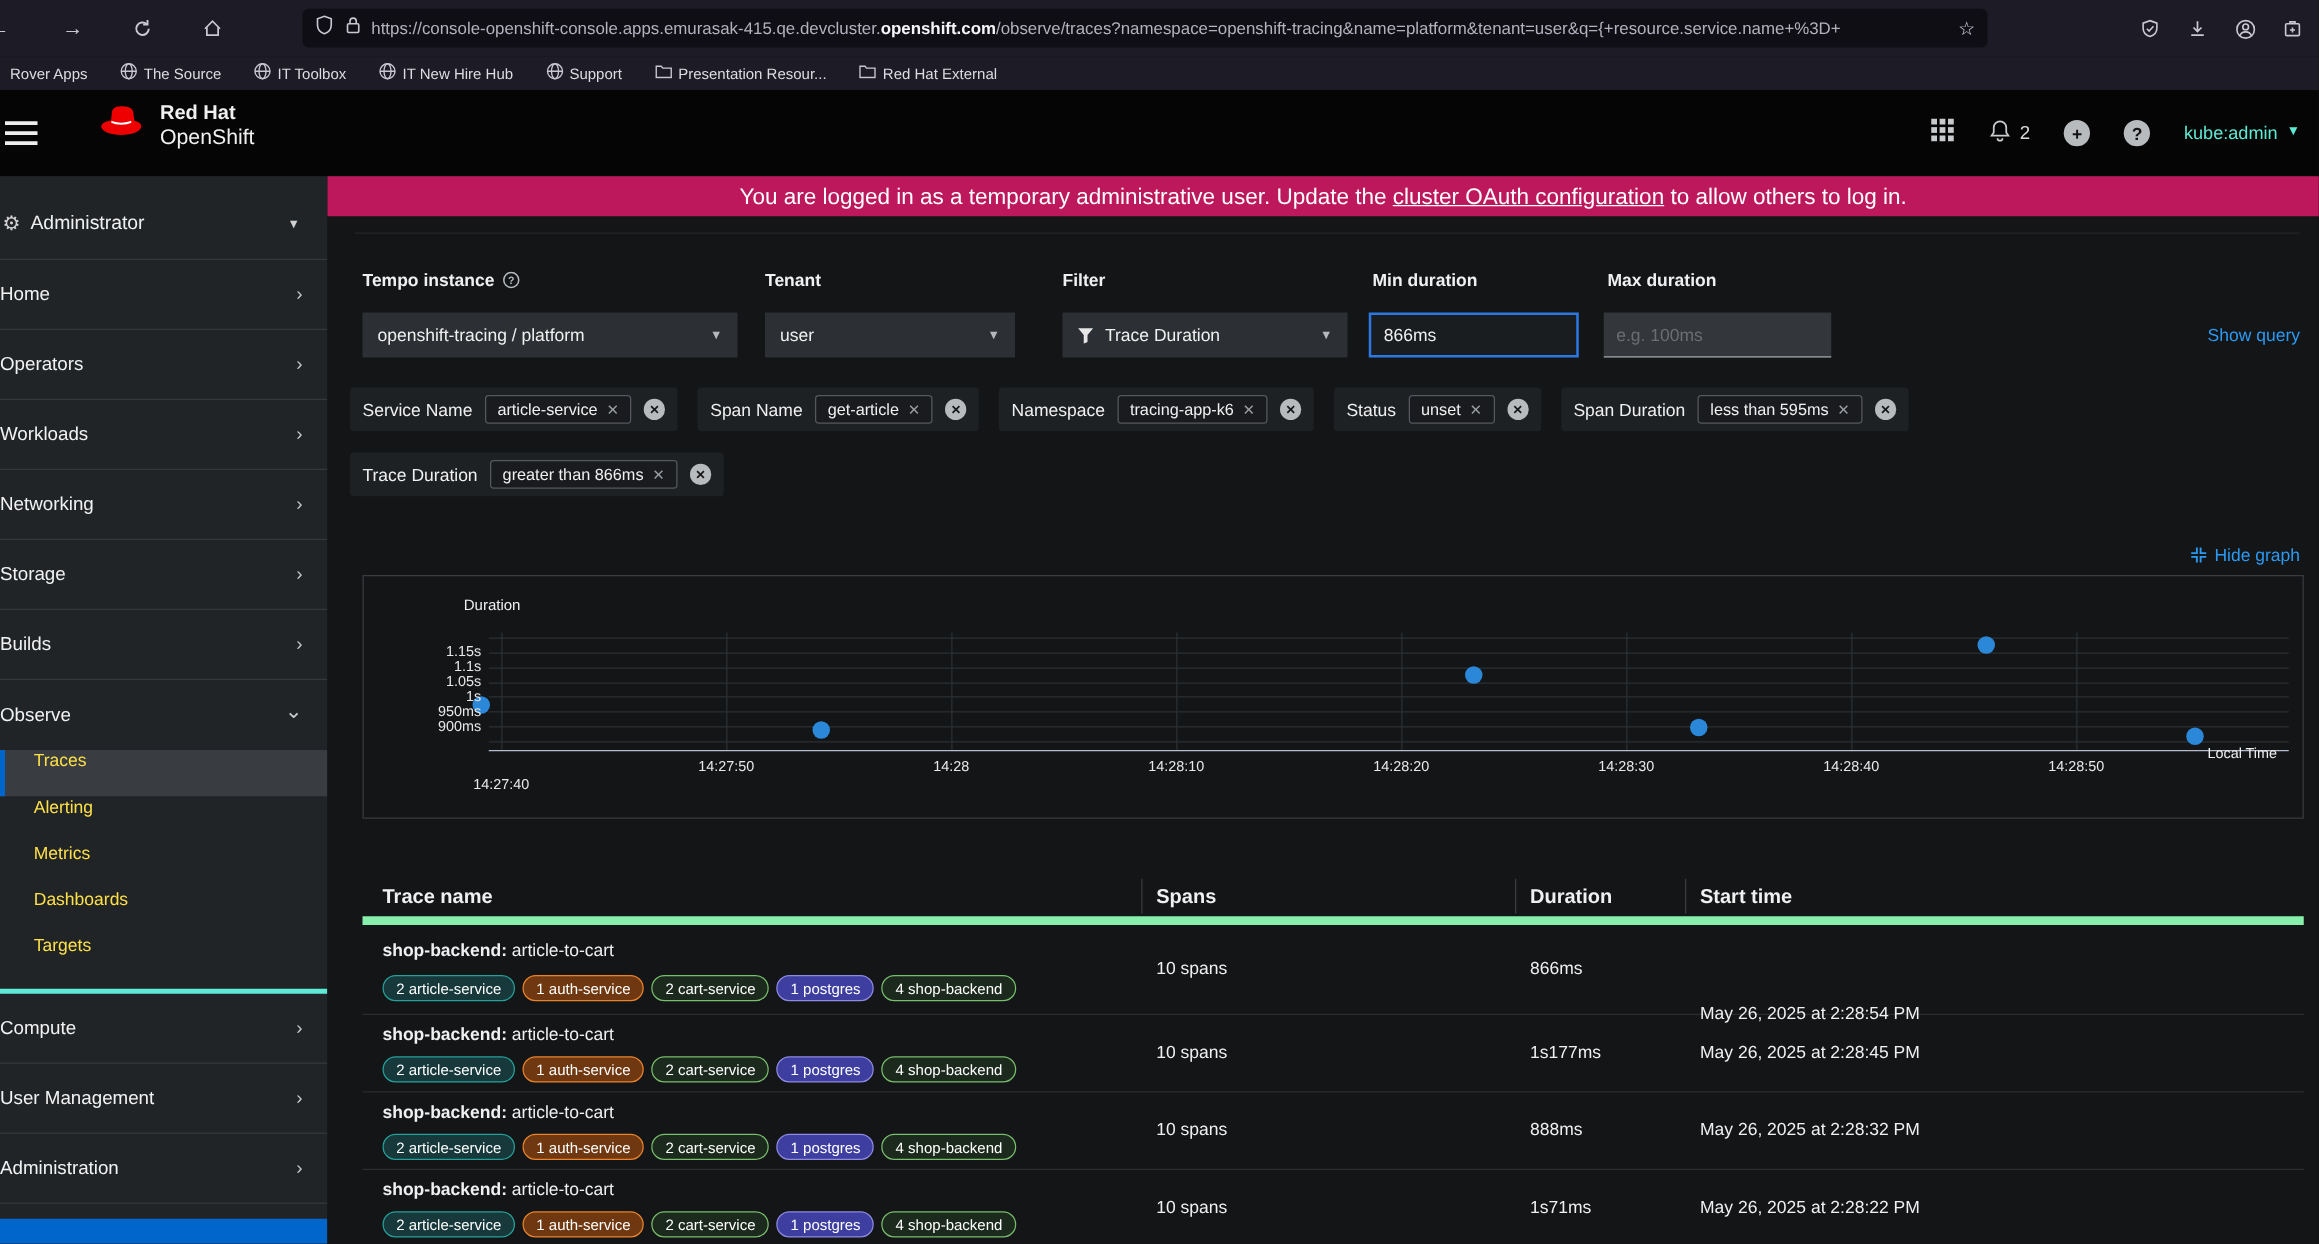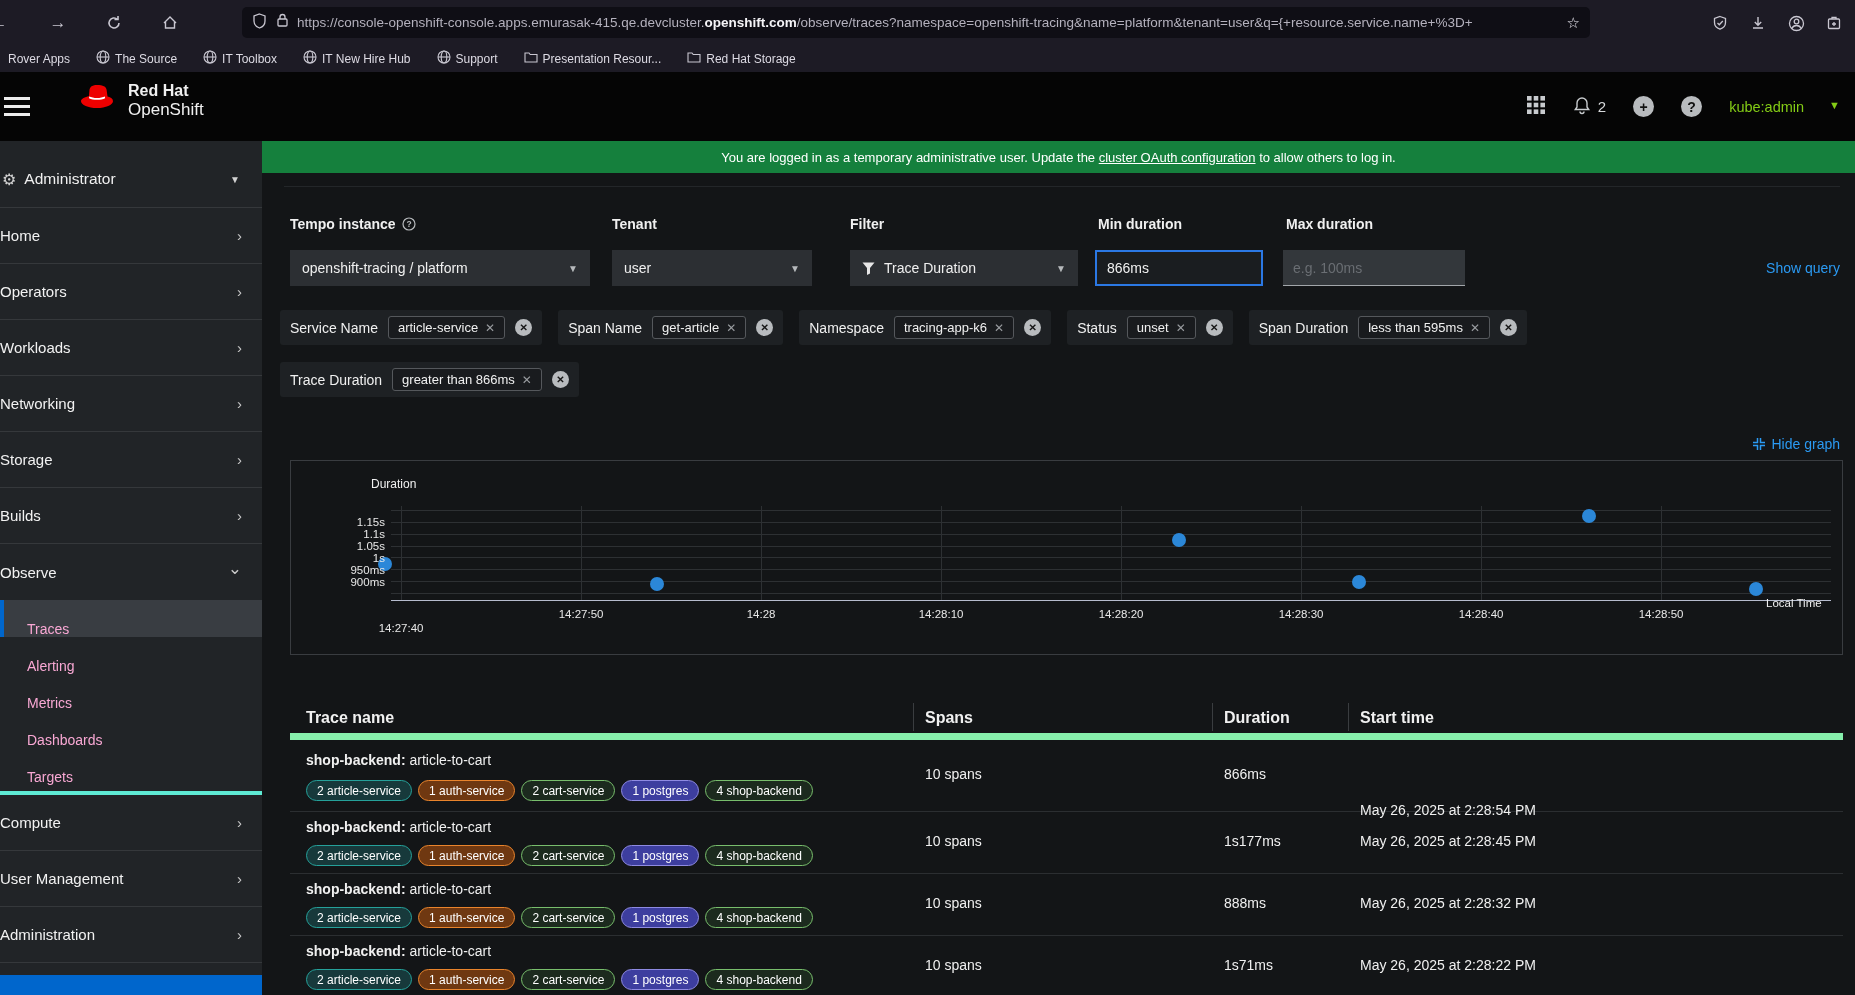--- a/index.html
+++ b/index.html
@@ -29,43 +29,43 @@
   #hamburger { position:absolute; left:4px; top:25px; width:26px; height:19px; }
   #hamburger div { height:3px; background:#ededed; margin-bottom:5px; }
   #brand { position:absolute; left:76px; top:10px; display:flex; gap:10px; }
   #brand-text { line-height:1.15; }
   #brand-line1 { font-weight:bold; font-size:16px; }
   #brand-line2 { font-size:17px; }
   #masthead-right { position:absolute; right:15px; top:0; height:69px; display:flex; align-items:center; gap:27px; color:#c8cbce; }
   .mh-circle { width:21px; height:21px; border-radius:50%; background:#b8bbbe; color:#111;
                display:flex; align-items:center; justify-content:center; font-weight:bold; font-size:14px; }
   #notif { display:flex; align-items:center; gap:7px; font-size:15px; color:#d7d9db; }
-  #user-menu { display:flex; align-items:flex-start; gap:25px; font-size:14.5px; color:#84cc16; }
+  #user-menu { display:flex; align-items:flex-start; gap:7px; font-size:14.5px; color:#5eead4; }
 
   
   #sidebar { position:absolute; left:0; top:141px; width:262px; height:854px; background:#212427; overflow:hidden; }
   #main { position:absolute; left:262px; top:141px; width:1593px; height:854px; background:#131517; }
-  #banner { position:absolute; left:0; top:0; width:1593px; height:32px; background:#15803d;
-            display:flex; align-items:center; justify-content:center; font-size:13px; color:#fff; }
+  #banner { position:absolute; left:0; top:0; width:1593px; height:32px; background:#be185d;
+            display:flex; align-items:center; justify-content:center; font-size:18px; color:#fff; }
   #banner a { color:#fff; text-decoration:underline; }
   #content { position:absolute; left:0; top:32px; width:1593px; height:822px; overflow:hidden; }
 
   
   #perspective { position:absolute; left:0; top:17px; width:262px; height:42px; display:flex; align-items:center; }
   #perspective .gear { margin-left:2px; font-size:16px; color:#d2d2d2; }
   #perspective .plabel { margin-left:8px; font-size:15.5px; font-weight:500; }
   #perspective .caret { position:absolute; right:22px; color:#d2d2d2; }
   #nav { position:absolute; left:0; top:66px; width:262px; border-top:1px solid #35383b; }
   .nav-item { position:relative; height:56px; display:flex; align-items:center; border-bottom:1px solid #35383b;
               font-size:15px; color:#f2f2f2; cursor:pointer; }
   .nav-item .chev { position:absolute; right:20px; color:#c8c8c8; font-size:15px; }
   .nav-group { border-bottom:4px solid #5eead4; }
   .nav-group .nav-item, .nav-group .nav-sub { border-bottom:none; }
-  .nav-sub { position:relative; height:37px; display:flex; align-items:flex-end; padding-left:27px;
-             font-size:14px; color:#f9a8d4; cursor:pointer; }
+  .nav-sub { position:relative; height:37px; display:flex; align-items:flex-start; padding-left:27px;
+             font-size:14px; color:#fde047; cursor:pointer; }
   .nav-sub.active { background:#393d42; }
   .nav-sub.active::before { content:""; position:absolute; left:0; top:0; bottom:0; width:4px; background:#0066cc; }
   #sidebar-bottom-banner { position:absolute; left:0; top:834px; width:262px; height:20px; background:#0066cc; }
 
   
   .flabel { position:absolute; top:42px; height:17px; font-size:14px; font-weight:bold; display:flex; gap:6px; align-items:center; }
   .control { position:absolute; top:77px; height:36px; background:#2c2f33; display:flex; align-items:center;
              padding:0 12px; font-size:14px; color:#f0f0f0; cursor:pointer; }
   .control .caret { position:absolute; right:12px; color:#b6b9bc; }
   .tinput { position:absolute; top:77px; height:36px; background:#33373b; border:none; border-bottom:1px solid #a2a6aa;
@@ -208,21 +208,21 @@
     <span class="bm-item">
       <span><svg width="14" height="12" viewBox="0 0 14 12" fill="none" stroke="#c9c7d1" stroke-width="1.1">
           <path d="M1 2h4l1.2 1.5H13V11H1z"></path>
         </svg></span>
       <span>Presentation Resour...</span>
     </span>
     <span class="bm-item">
       <span><svg width="14" height="12" viewBox="0 0 14 12" fill="none" stroke="#c9c7d1" stroke-width="1.1">
           <path d="M1 2h4l1.2 1.5H13V11H1z"></path>
         </svg></span>
-      <span>Red Hat Storage</span>
+      <span>Red Hat External</span>
     </span>
   </div>
 
 <div id="masthead">
   <div id="hamburger">
       <div></div>
       <div></div>
       <div></div>
     </div>
   <div id="brand">

